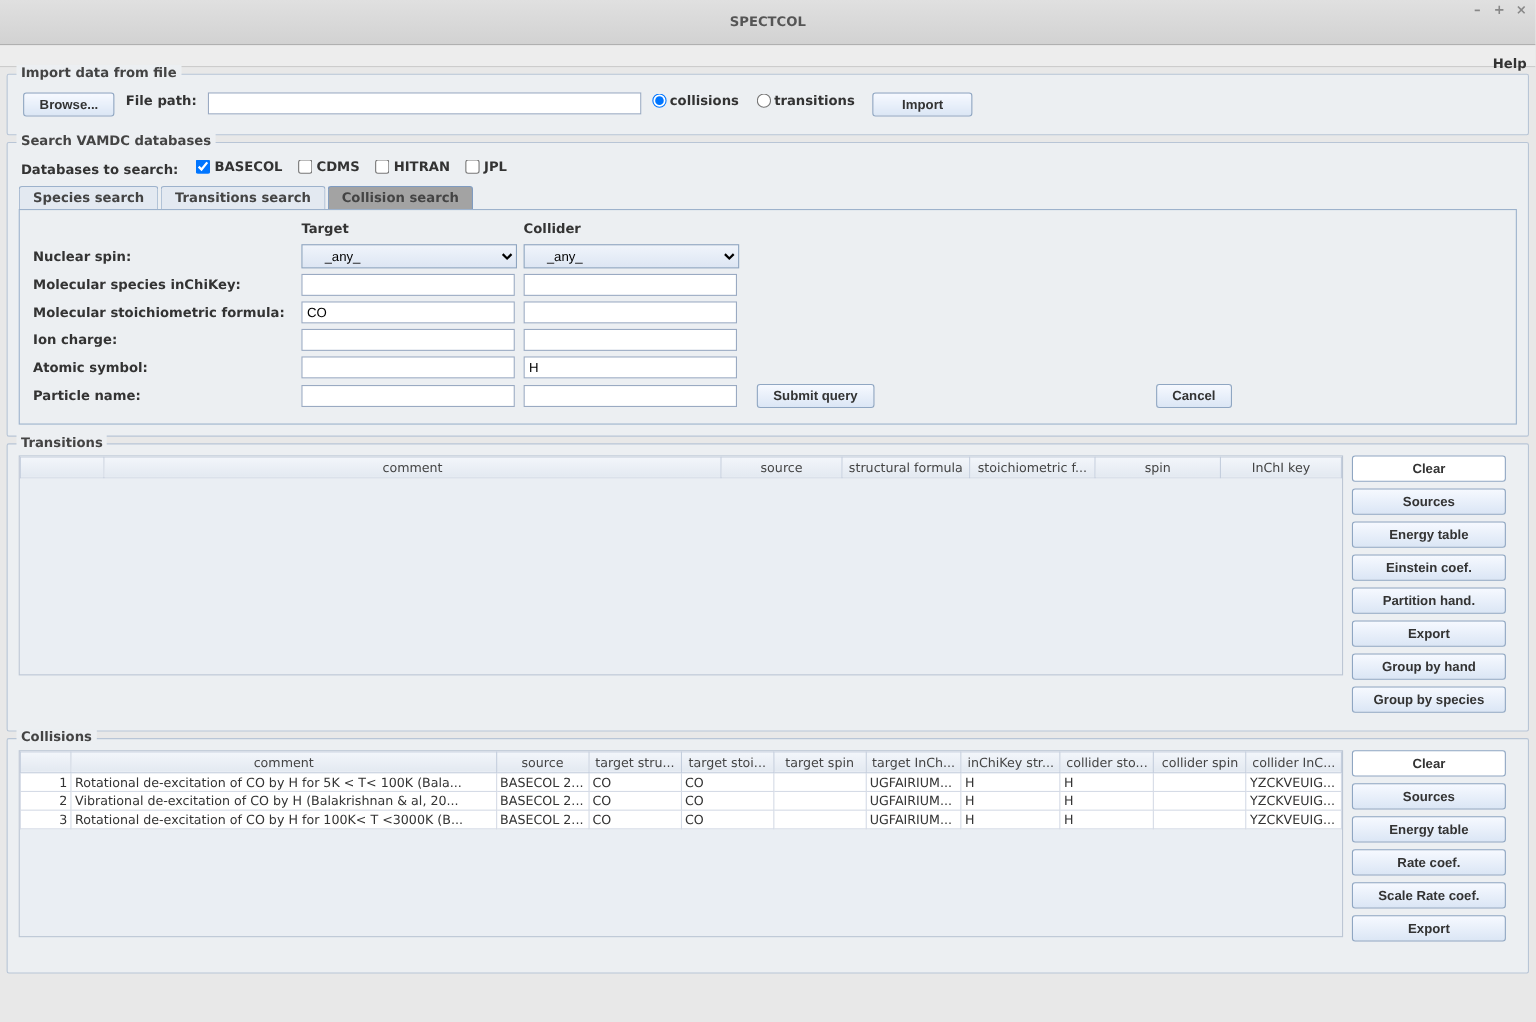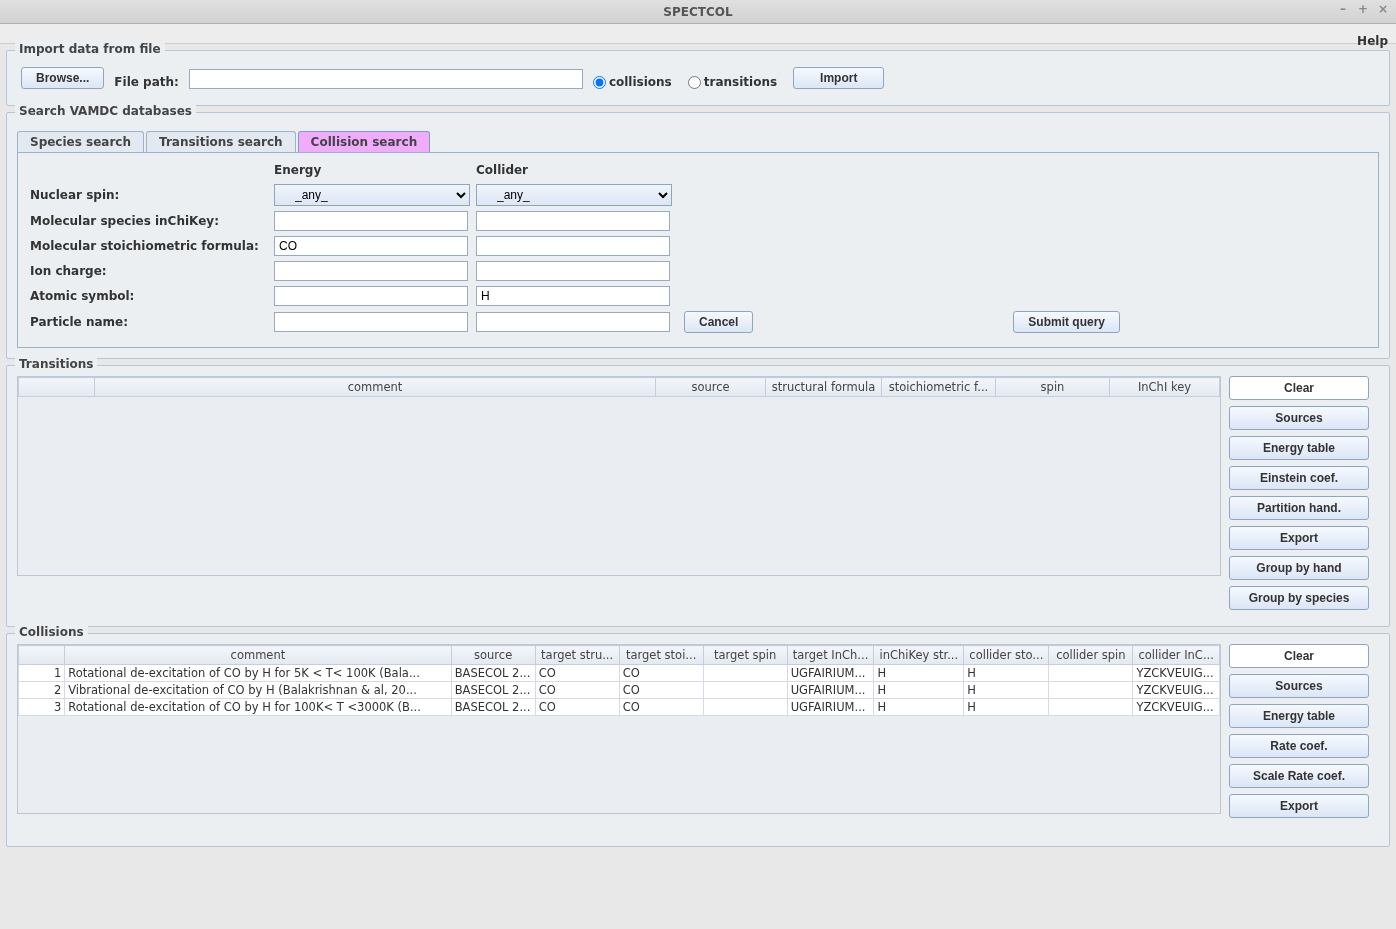--- a/index.html
+++ b/index.html
@@ -7,21 +7,21 @@
     font-family: "DejaVu Sans", "Liberation Sans", Arial, sans-serif;
     font-size: 12px;
     background: #e8e8e8;
     color: #333;
     width: 1396px;
     height: 929px;
     overflow: hidden;
   }
   
   .titlebar {
-    height: 24px;
+    height: 41px;
     background: linear-gradient(#e0e0e0,#d2d2d2);
     border-bottom: 1px solid #b0b0b0;
     display: flex;
     align-items: center;
     justify-content: center;
     position: relative;
     font-weight: bold;
     color: #555;
   }
   .winctl {
@@ -104,21 +104,21 @@
     border: 1px solid #8ea5c0;
     background: linear-gradient(#f0f4fb,#dde6f3);
     font-size: 12px;
     padding-left: 16px;
   }
   label.ck { display:inline-flex; align-items:center; gap:4px; font-weight:bold; margin-right:10px; }
   label.rd { display:inline-flex; align-items:center; gap:3px; font-weight:bold; margin-right:6px; }
   
   .importrow {
     display: flex;
-    align-items: flex-end;
+    align-items: flex-start;
     gap: 10px;
     padding: 6px 4px;
   }
   .importrow input.path {
     flex: 0 0 394px;
     width: 394px;
   }
   
   .tabstrip {
     display: flex;
@@ -130,21 +130,21 @@
     padding: 3px 12px;
     background: #e3e9f1;
     font-weight: bold;
     margin-right: 2px;
     border-top-left-radius: 3px;
     border-top-right-radius: 3px;
     cursor: pointer;
     color: #444;
   }
   .tab.active {
-    background: #f0abfc;
+    background: #a3a3a3;
     border-color:#7f9bc0;
   }
   .tabpanel {
     border: 1px solid #9db2cc;
     padding: 10px 12px 14px 12px;
     background: #eceff2;
   }
   
   .searchgrid {
     display: grid;
@@ -230,30 +230,49 @@
         <input type="radio" name="imptype" style=""> 
           <span>transitions</span>
       </label>
       <button class="btn" style="padding-left:26px;padding-right:26px;">Import</button>
     </div>
   </div>
 
   <div class="group">
     <div class="legend">Search VAMDC databases</div>
 
+    <div style="padding:4px 2px 0 2px;">
+      <span style="font-weight:bold; margin-right:12px;">Databases to search:</span>
+      <label class="ck">
+          <input type="checkbox" checked="" style=""> 
+          <span>BASECOL</span>
+        </label>
+      <label class="ck">
+          <input type="checkbox" style=""> 
+          <span>CDMS</span>
+        </label>
+      <label class="ck">
+          <input type="checkbox" style=""> 
+          <span>HITRAN</span>
+        </label>
+      <label class="ck">
+          <input type="checkbox" style=""> 
+          <span>JPL</span>
+        </label>
+    </div>
 
     <div class="tabstrip">
       <div class="tab">Species search</div>
       <div class="tab">Transitions search</div>
       <div class="tab active">Collision search</div>
     </div>
     <div class="tabpanel">
       <div class="searchgrid">
         <div></div>
-        <div class="hd">Energy</div>
+        <div class="hd">Target</div>
         <div class="hd">Collider</div>
         <div></div>
           <div></div>
 
         <div class="lbl">Nuclear spin:</div>
         <select class="combo"><option>_any_</option></select>
         <select class="combo"><option>_any_</option></select>
         <div></div>
           <div></div>
 
@@ -277,22 +296,22 @@
 
         <div class="lbl">Atomic symbol:</div>
         <input type="text" style="">
         <input type="text" value="H" style="">
         <div></div>
           <div></div>
 
         <div class="lbl">Particle name:</div>
         <input type="text" style="">
         <input type="text" style="">
+        <div style="padding-left:10px;"><button class="btn">Submit query</button></div>
         <div style="padding-left:6px;"><button class="btn">Cancel</button></div>
-        <div style="padding-left:10px;"><button class="btn">Submit query</button></div>
       </div>
     </div>
   </div>
 
   <div class="group transitions">
     <div class="legend">Transitions</div>
     <div class="tablewrap">
       <div class="tablebox">
         <table class="datagrid">
           <colgroup>

